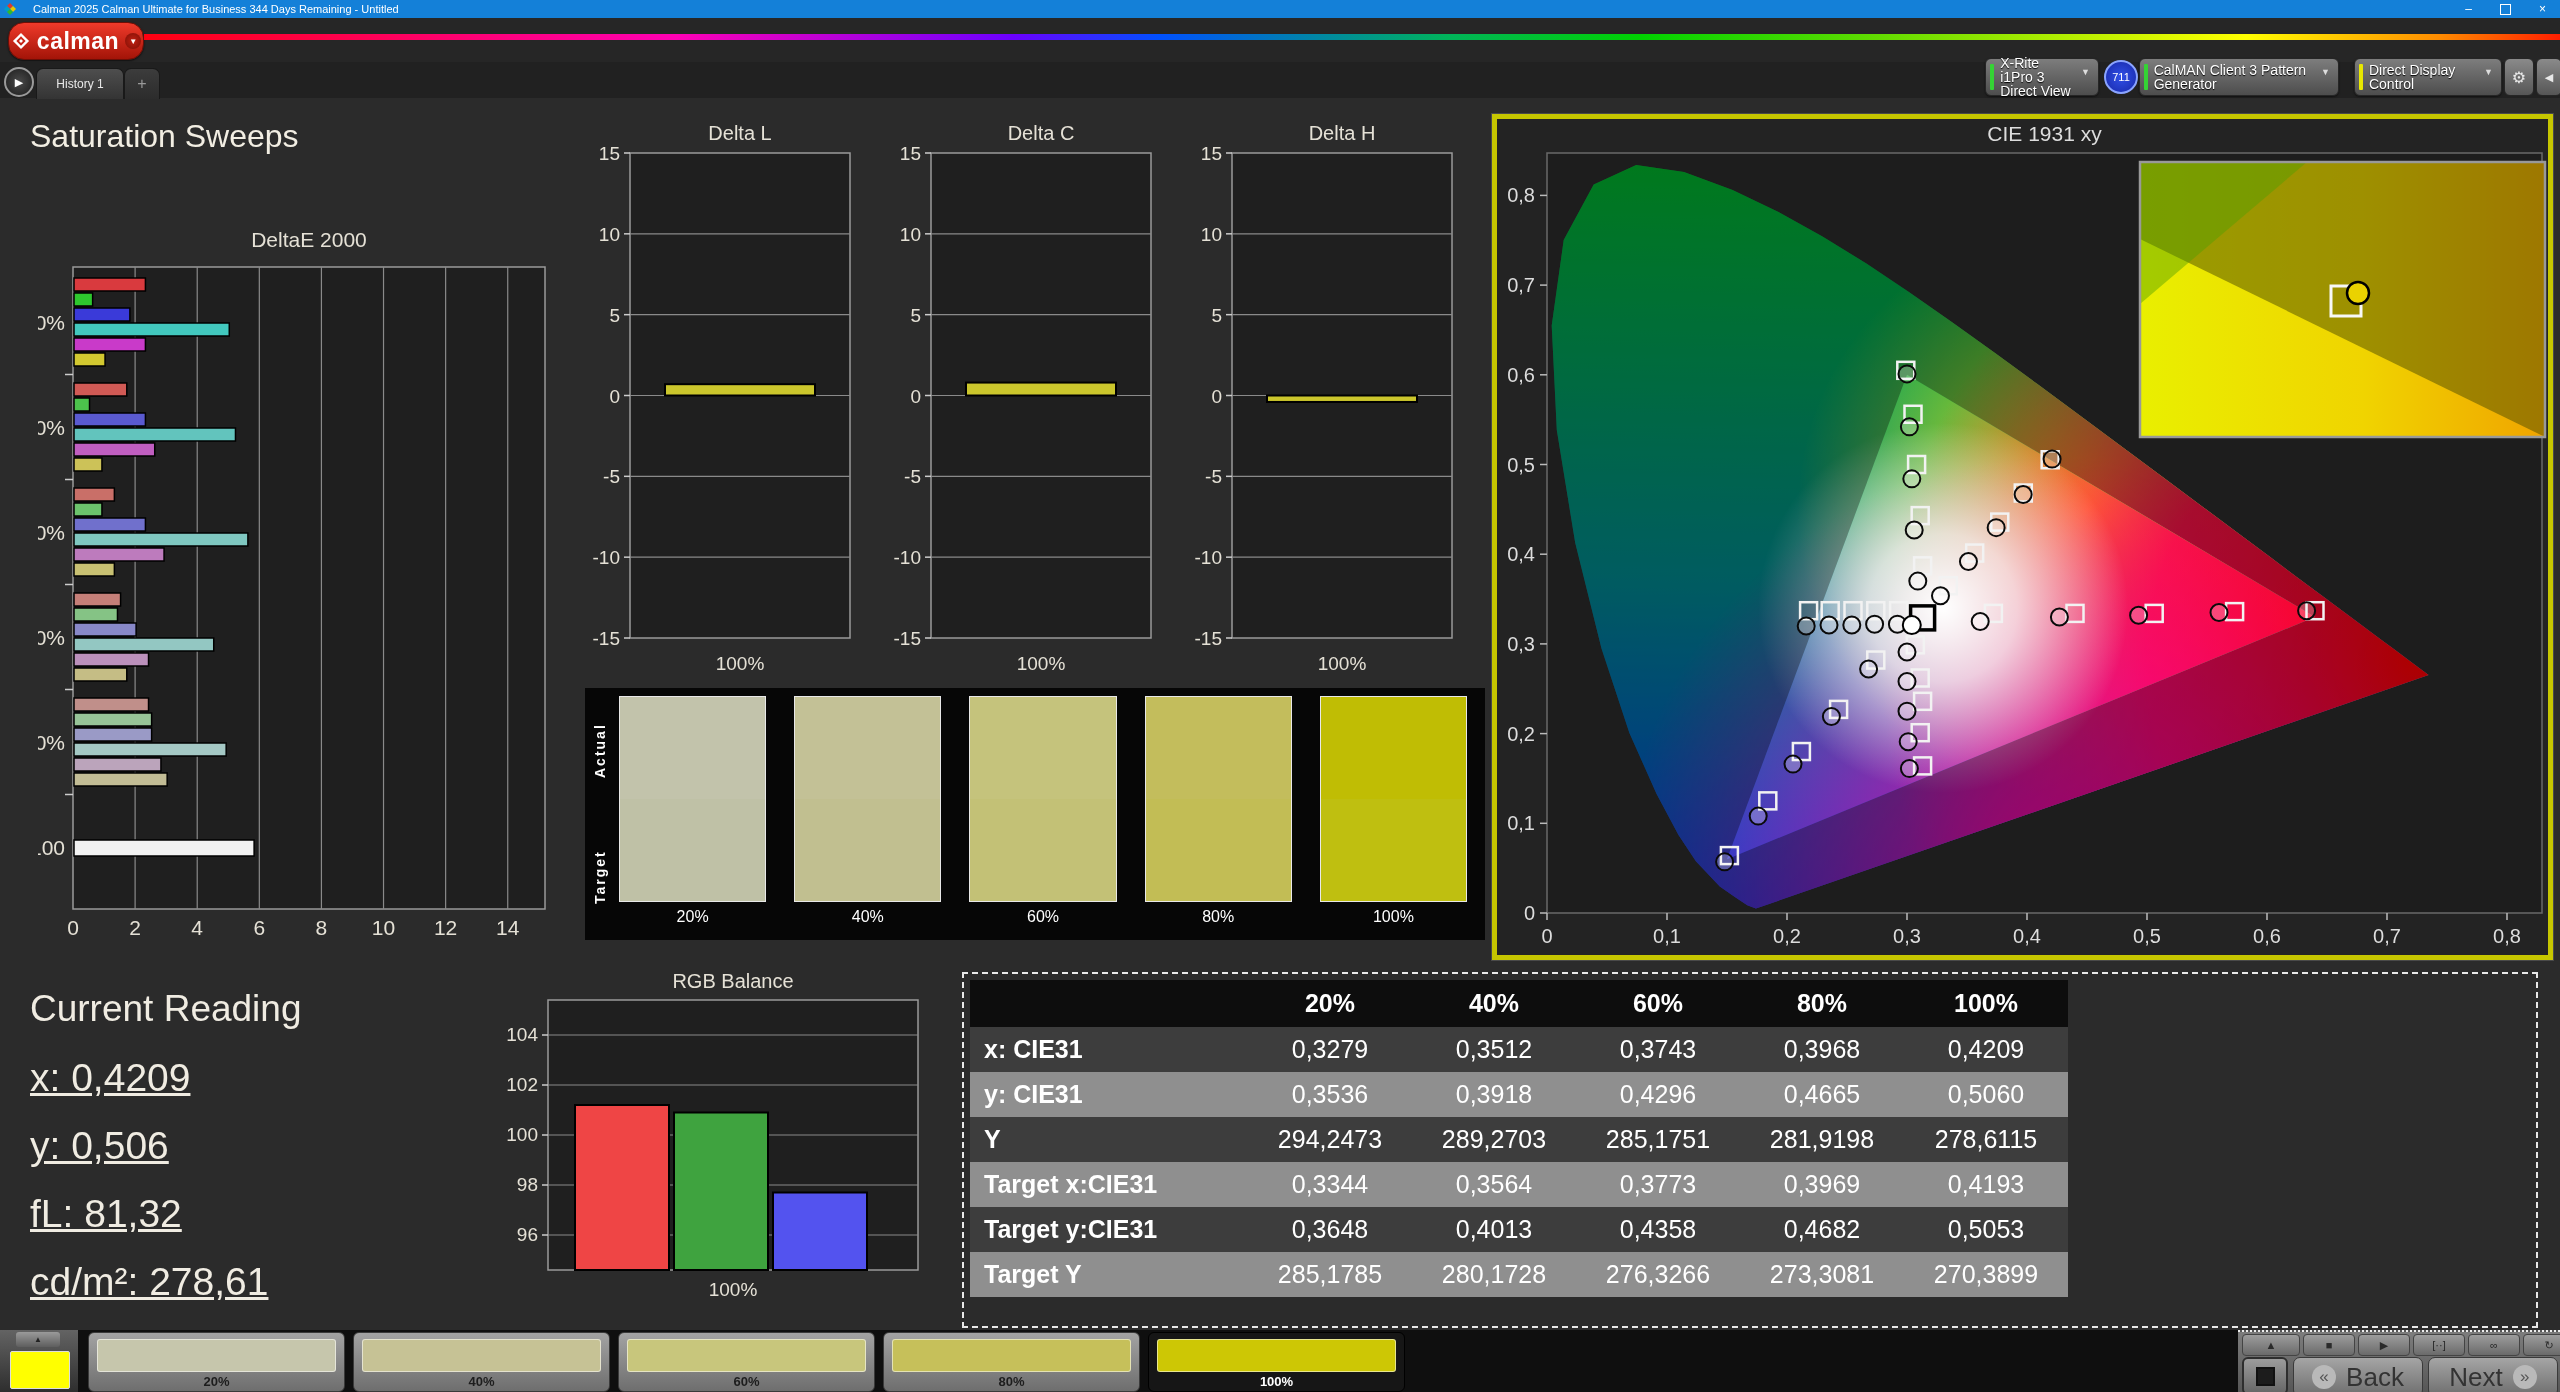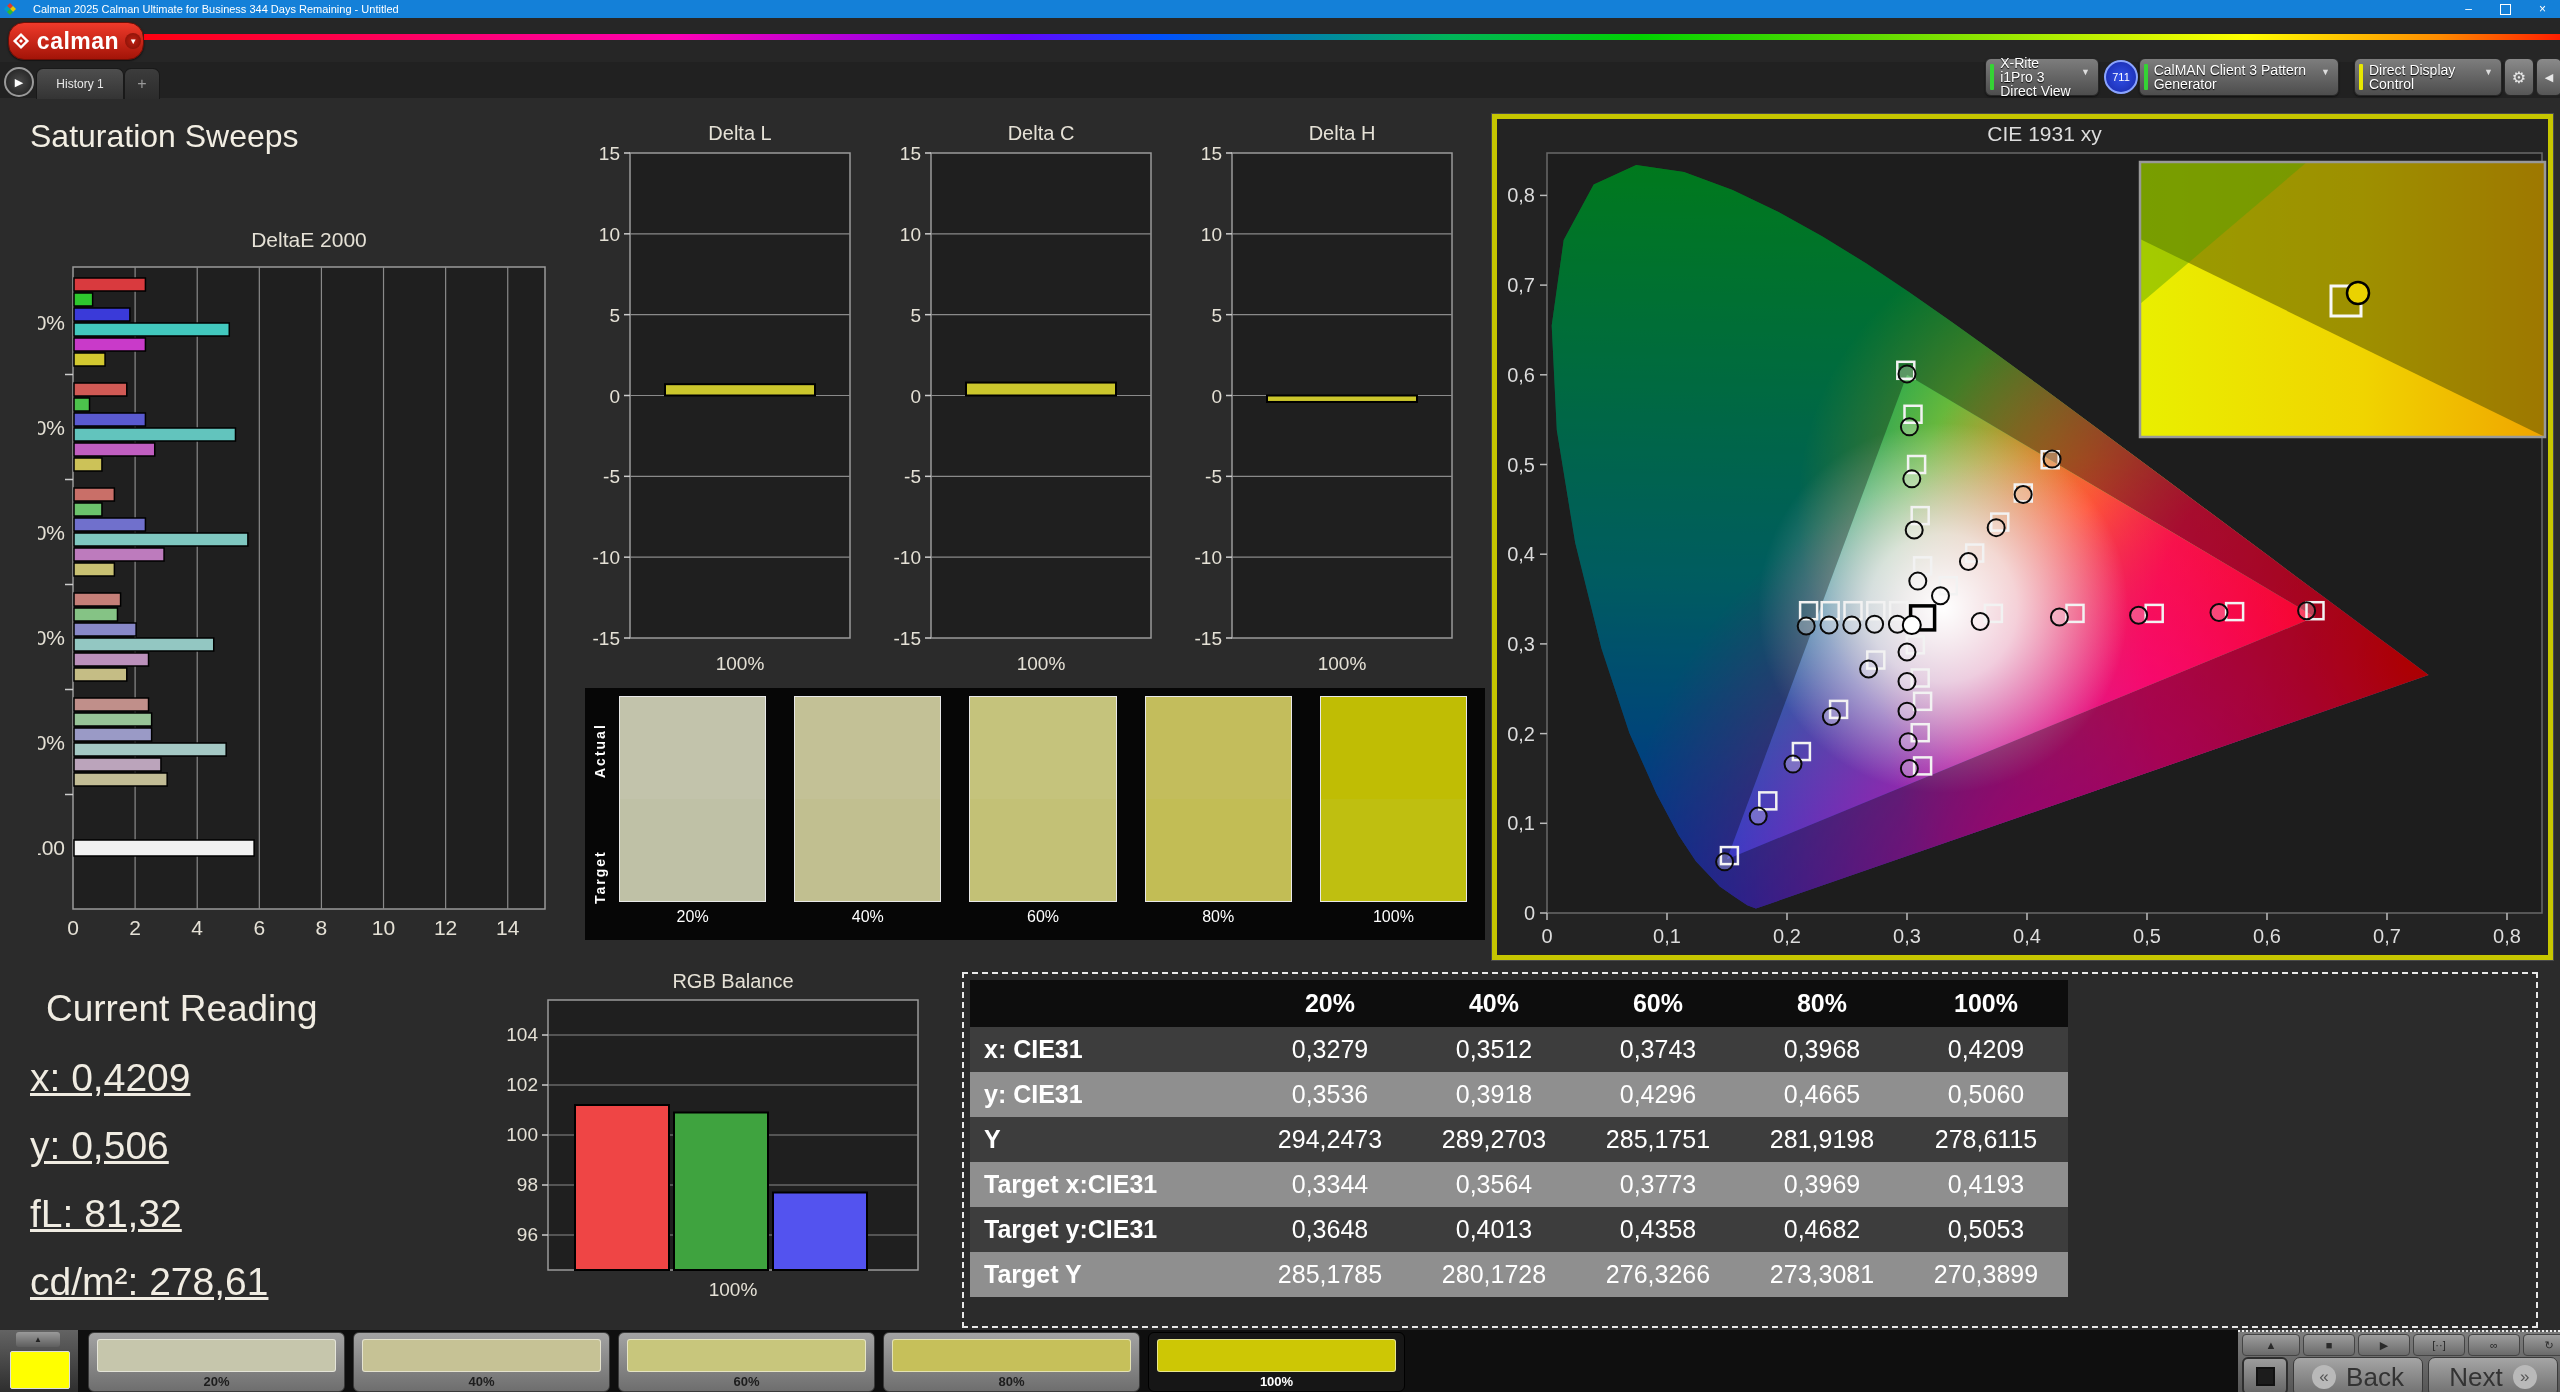--- a/index.html
+++ b/index.html
@@ -48,21 +48,21 @@
   .vlabel{flex:1;writing-mode:vertical-rl;transform:rotate(180deg);color:#fff;font-size:14px;font-weight:bold;letter-spacing:2px;display:flex;align-items:center;justify-content:center;}
   #swatchcols{flex:1;display:flex;gap:28px;padding:8px 18px 0 4px;}
   .swcol{flex:1;display:flex;flex-direction:column;}
   .swcol .sw-act{height:102px;border:1px solid #e8e8e8;border-bottom:none;}
   .swcol .sw-tgt{height:102px;border:1px solid #e8e8e8;border-top:none;}
   .swcol .sw-lab{color:#fff;font-size:16px;text-align:center;padding-top:6px;}
 
   #ciepanel{position:absolute;left:1492px;top:114px;width:1051px;height:836px;background:#232323;border:5px solid #c6c600;outline:1px solid #4a4a4a;}
 
   #currentreading{position:absolute;left:30px;top:988px;color:#f0ece2;}
-  #currentreading .crtitle{font-size:37px;margin-bottom:26px;margin-left:16px;}
+  #currentreading .crtitle{font-size:37px;margin-bottom:26px;}
   #currentreading .crline{font-size:39px;margin-bottom:24px;text-decoration:underline;}
 
   #dashedrect{position:absolute;left:962px;top:972px;width:1572px;height:352px;border:2px dashed #e8e8e8;pointer-events:none;}
   #sattable{position:absolute;left:970px;top:980px;width:1098px;display:grid;grid-template-columns:278px repeat(5,1fr);}
   #sattable .hc{background:#0d0d0d;color:#fff;font-size:25px;font-weight:bold;text-align:center;padding:9px 0;}
   #sattable .rl{color:#fff;font-size:25px;font-weight:bold;padding:8px 0 8px 14px;}
   #sattable .rv{color:#fff;font-size:25px;text-align:center;padding:8px 0;}
   #sattable .dark{background:#3d3d3d;}
   #sattable .light{background:#8f8f8f;}
 

